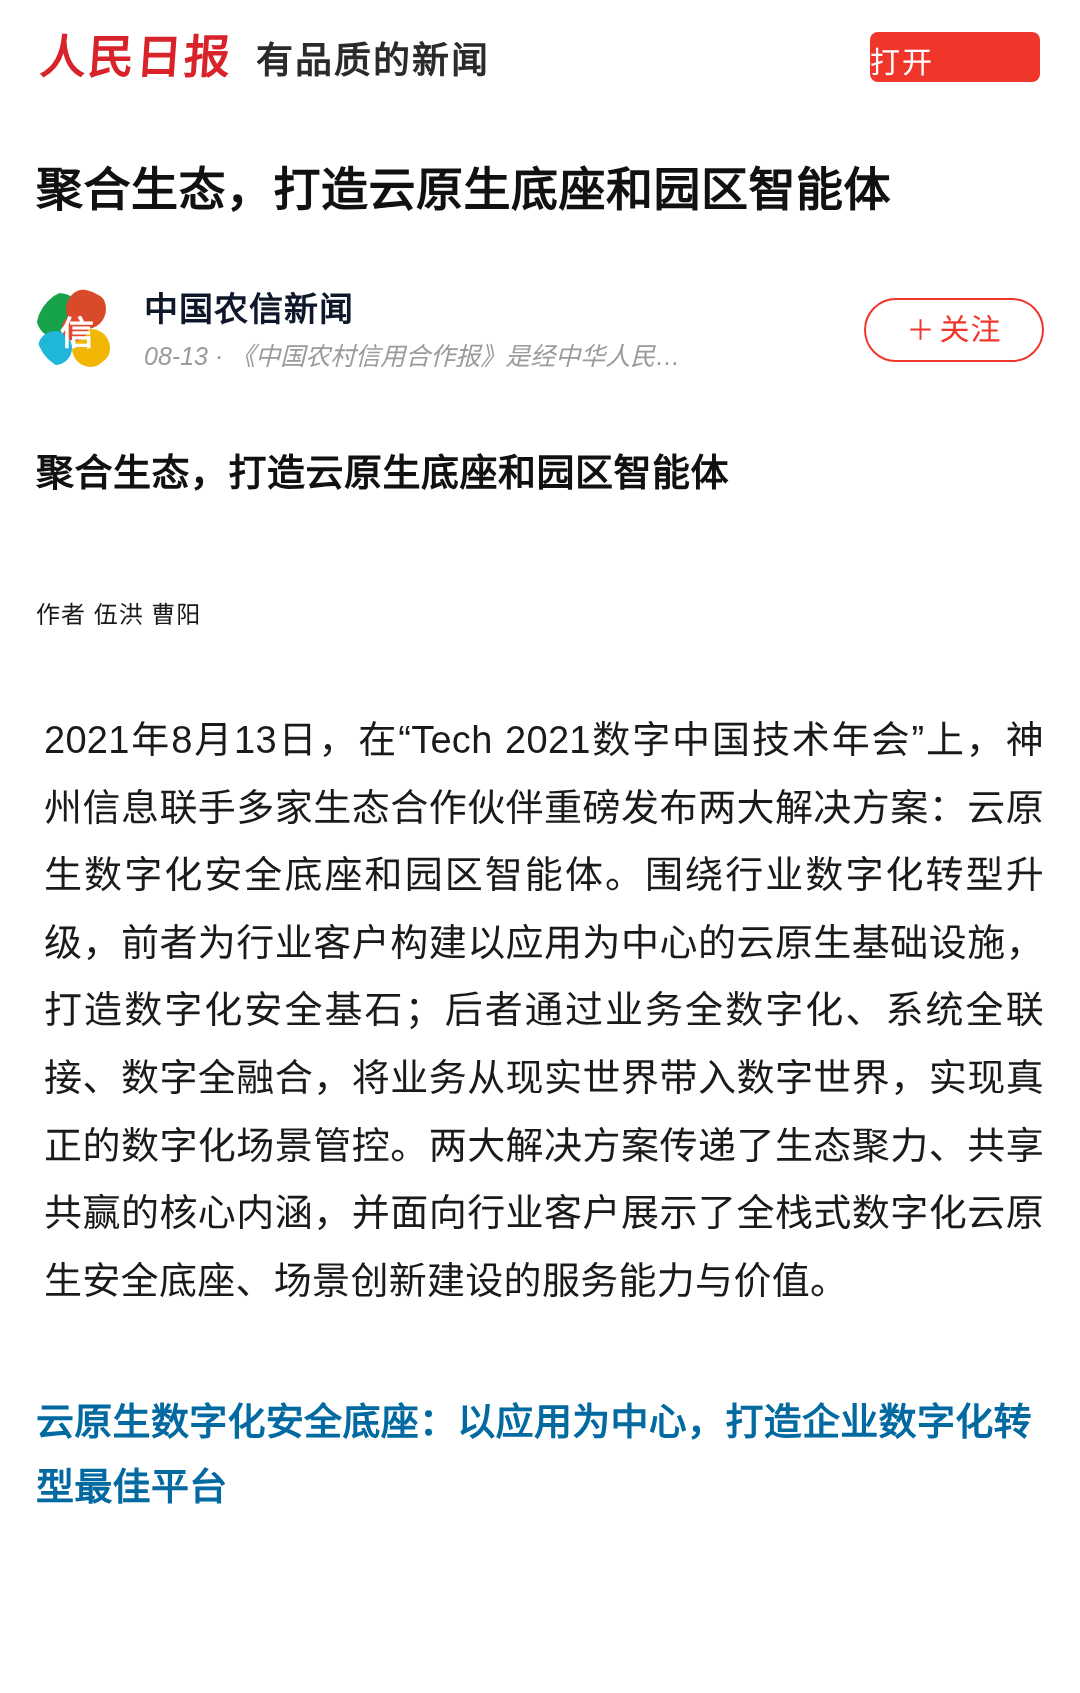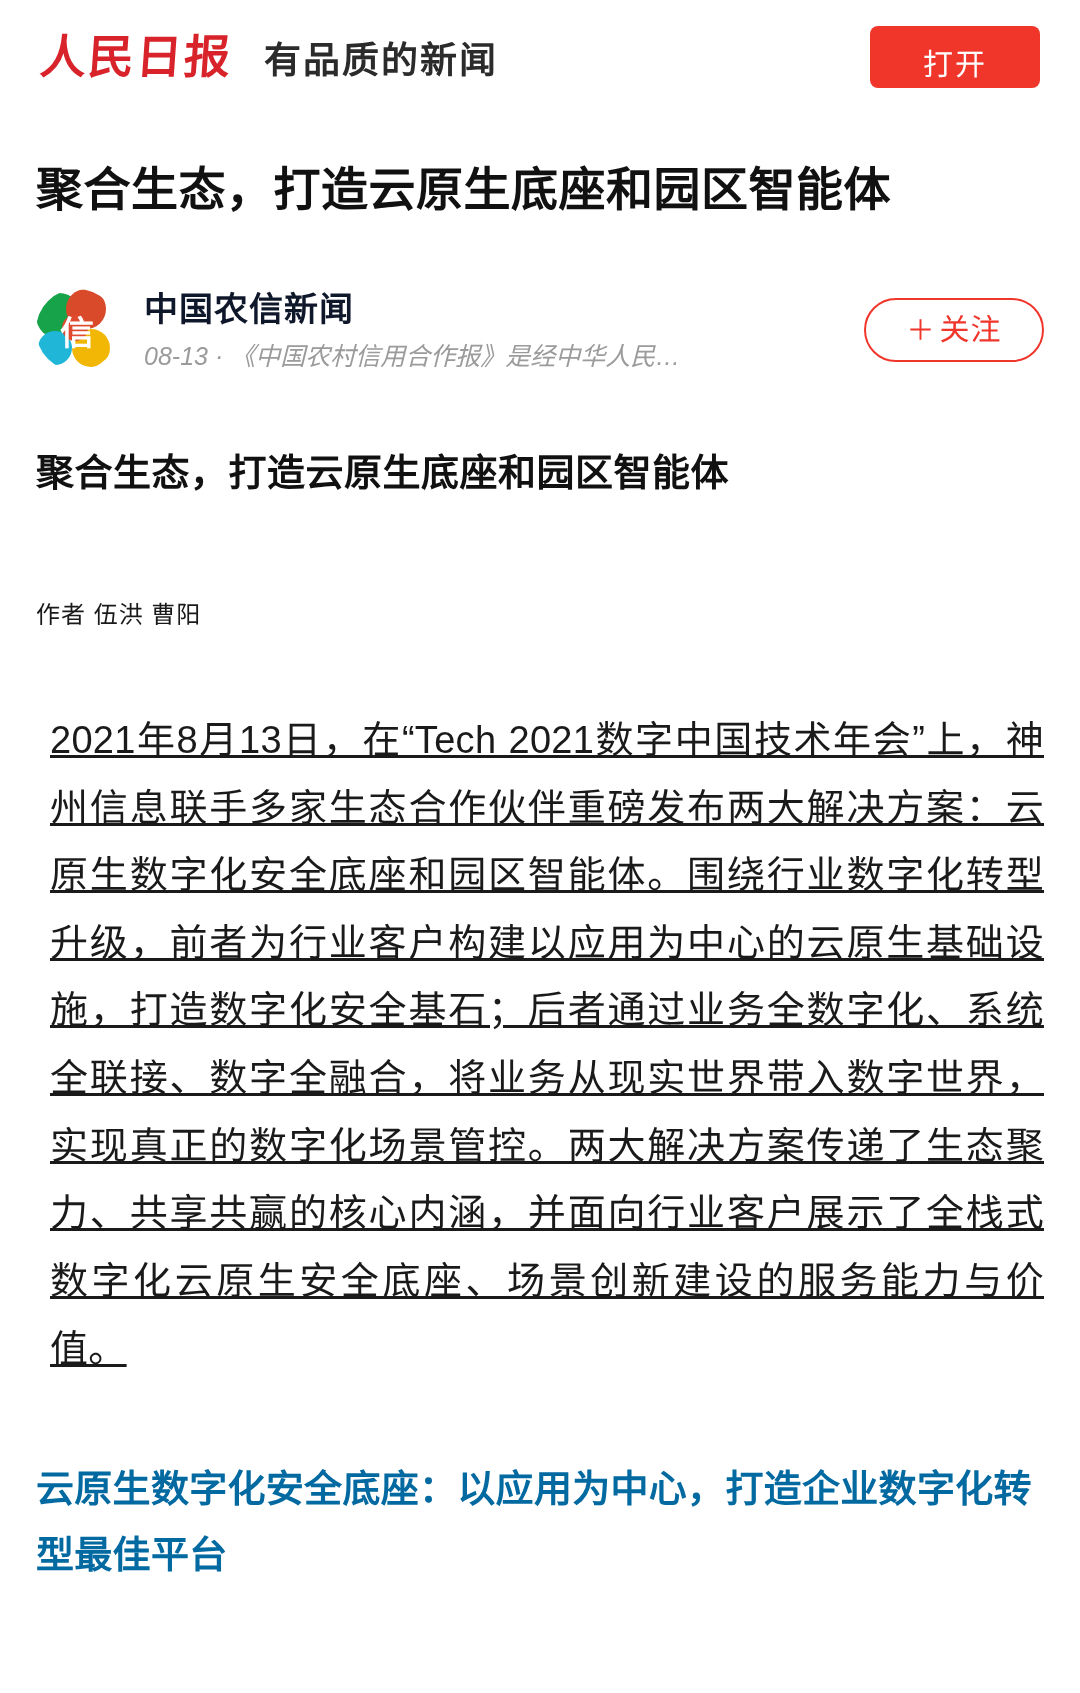--- a/index.html
+++ b/index.html
@@ -37,39 +37,39 @@
     color: #d8232a;
     letter-spacing: 2px;
     line-height: 1;
     transform: skewX(-4deg);
     white-space: nowrap;
   }
   .brand-slogan {
     font-size: 37px;
     color: #2b2b2b;
     font-weight: 600;
-    margin-left: 32px;
+    margin-left: 24px;
     letter-spacing: 2px;
     white-space: nowrap;
   }
   .open-btn {
     margin-left: auto;
     background: #f0352b;
     color: #ffffff;
     font-size: 30px;
     letter-spacing: 2px;
     border: none;
     border-radius: 8px;
     width: 170px;
-    height: 62px;
+    height: 50px;
     line-height: 62px;
-    text-align: center;
+    text-align: left;
     cursor: pointer;
     font-family: inherit;
-    padding: 8px;
+    padding: 0;
   }
 
   
   .headline {
     font-size: 47px;
     font-weight: 700;
     line-height: 1.3;
     color: #111;
     padding: 18px 36px 6px 36px;
     letter-spacing: 0.5px;
@@ -168,25 +168,24 @@
     font-size: 24px;
     color: #1a1a1a;
     line-height: 1.5;
     margin: 96px 0 0 0;
     letter-spacing: 1px;
   }
   .art-para {
     font-size: 38px;
     line-height: 1.78;
     color: #1a1a1a;
-    margin: 74px 0 0 14px;
+    margin: 74px 0 0 8px;
     text-align: justify;
     text-justify: inter-ideograph;
     letter-spacing: 0.3px;
-    text-decoration: underline;
   }
   .art-sub {
     font-size: 38px;
     font-weight: 700;
     line-height: 1.72;
     color: #0369a1;
     margin: 74px 0 0 0;
     letter-spacing: 0.3px;
   }
 </style>

